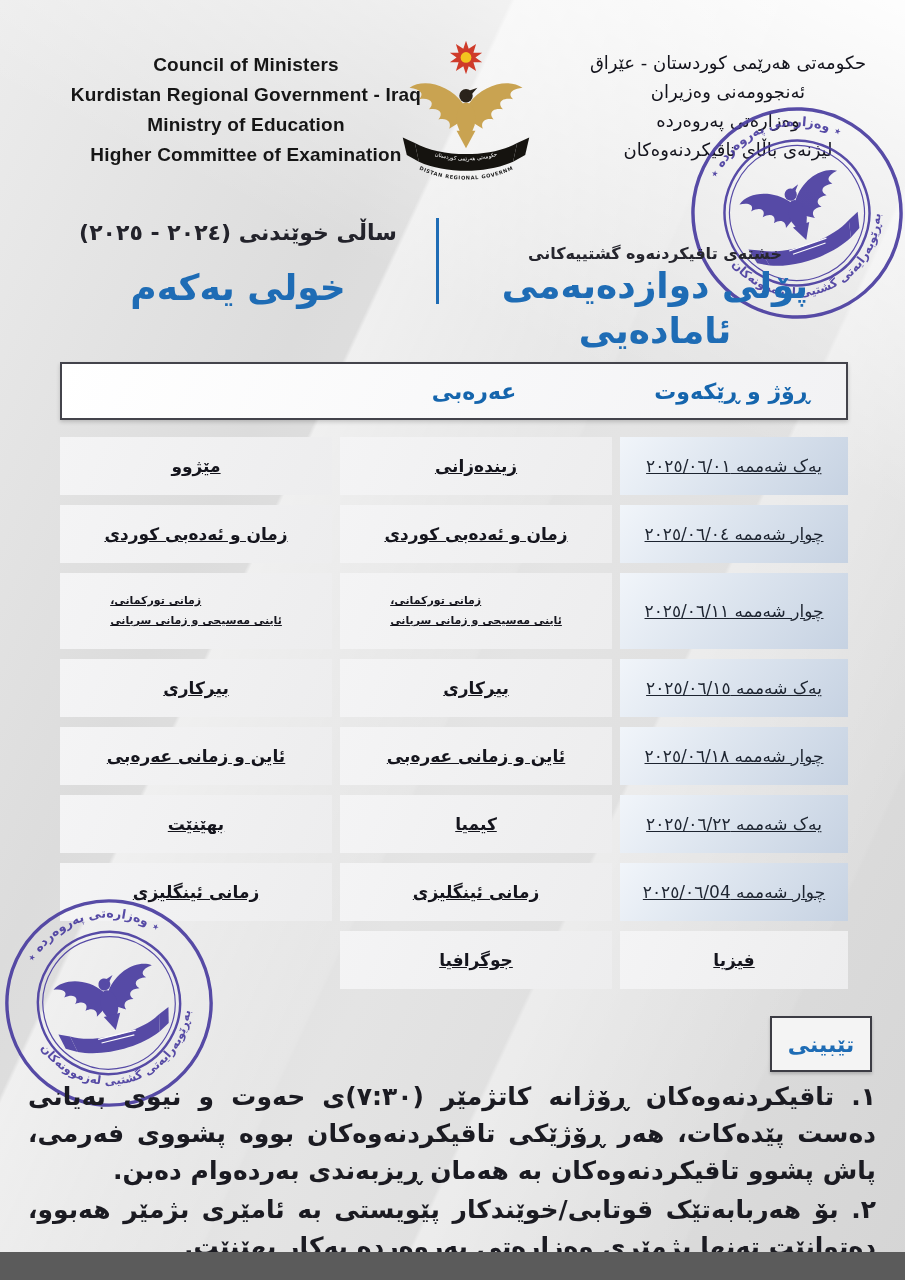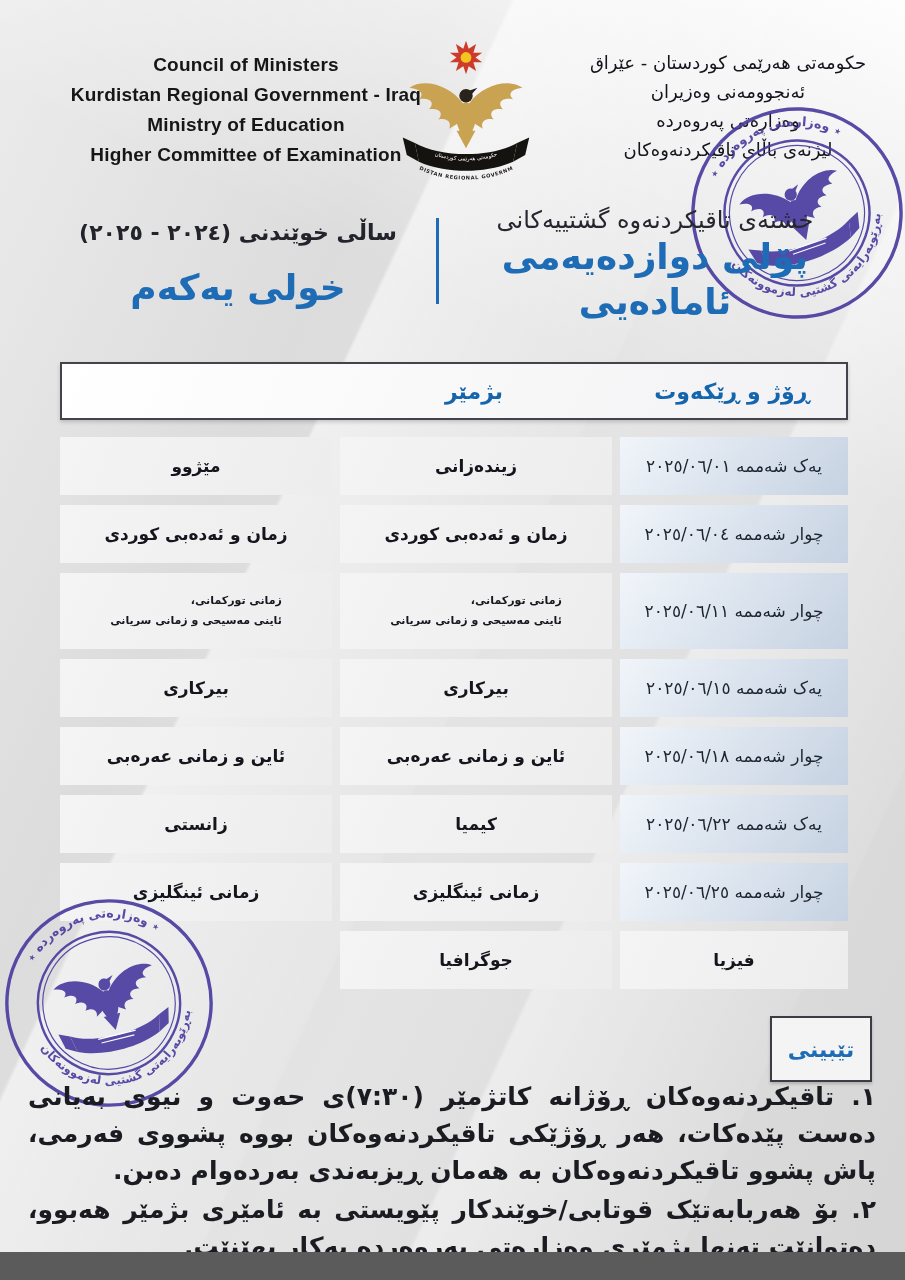--- a/index.html
+++ b/index.html
@@ -21,43 +21,43 @@
     font-size:19px;line-height:30px;letter-spacing:.2px;}
   .ku-header{position:absolute;left:552px;top:48px;width:352px;text-align:center;direction:rtl;
     color:#14141d;font-weight:400;font-size:18px;line-height:29px;}
   .emblem{position:absolute;left:392px;top:28px;width:148px;height:172px;}
   
   .stamp{position:absolute;opacity:.92;}
   .stamp.tr{left:688px;top:104px;width:218px;height:218px;transform:rotate(-19deg);}
   .stamp.bl{left:2px;top:896px;width:214px;height:214px;transform:rotate(-14deg);}
   
   .title-right{position:absolute;left:442px;top:206px;width:426px;text-align:center;direction:rtl;}
-  .title-right .l1{font-size:24px;font-weight:400;color:#26262e;}
+  .title-right .l1{font-size:16px;font-weight:700;color:#26262e;margin-top:38px;}
   .title-right .l2,.title-right .l3{font-size:36px;font-weight:800;color:#1e6cb5;line-height:45px;}
   .title-divider{position:absolute;left:436px;top:218px;width:3px;height:86px;background:#1e6cb5;}
   .title-left{position:absolute;left:52px;top:220px;width:372px;text-align:center;direction:rtl;}
   .title-left .l1{font-size:22px;font-weight:700;color:#23232b;text-align:center;}
   .title-left .l2{font-size:36px;font-weight:800;color:#1e6cb5;margin-top:22px;}
   
   .t-grid{display:grid;direction:rtl;grid-template-columns:228px 272px 272px;column-gap:8px;}
   .t-header{position:absolute;left:60px;top:362px;width:788px;height:58px;box-sizing:border-box;
     border:2px solid #43434b;background:linear-gradient(115deg,#ffffff,#f2f2f4);
     box-shadow:0 2px 4px rgba(0,0,0,.18);align-items:center;}
   .t-header .hcell{display:flex;align-items:center;justify-content:center;height:54px;
     color:#1565ad;font-weight:800;font-size:22px;}
   .t-rows{position:absolute;left:60px;top:437px;width:788px;display:flex;flex-direction:column;row-gap:10px;}
   .t-row{min-height:58px;}
   .t-row.tall{min-height:76px;}
-  .cell{display:flex;align-items:center;justify-content:center;text-align:right;white-space:pre-line;}
+  .cell{display:flex;align-items:center;justify-content:center;text-align:left;white-space:pre-line;text-decoration:underline;}
   .c-date{background:linear-gradient(130deg,#f1f5fa 0%,#dde5ef 45%,#c6d2e2 100%);
     color:#1d2430;font-size:17px;font-weight:500;}
   .c-subj{background:linear-gradient(115deg,#f4f4f5,#ededee);color:#15151d;font-weight:700;font-size:17px;}
   .t-row.tall .c-subj{font-size:11px;line-height:20px;}
   
-  .note-box{position:absolute;left:770px;top:1016px;width:102px;height:66px;box-sizing:border-box;
+  .note-box{position:absolute;left:770px;top:1016px;width:102px;height:56px;box-sizing:border-box;
     border:2px solid #3c3c44;background:#f4f4f4;display:flex;align-items:center;justify-content:center;
     color:#1e6cb5;font-weight:800;font-size:22px;box-shadow:0 2px 3px rgba(0,0,0,.2);}
   .notes{position:absolute;left:28px;top:1078px;width:848px;direction:rtl;
     color:#1b1b22;font-size:25px;font-weight:600;line-height:37px;text-align:justify;}
   .notes p{margin:0 0 2px 0;}
   .bottom-bar{position:absolute;left:0;top:1252px;width:905px;height:28px;background:#5b5b5b;}
   svg text{font-family:"DejaVu Sans",sans-serif;}
 </style>
 </head>
 <body>
@@ -152,21 +152,21 @@
     <div class="l3">ئامادەیی</div>
   </div>
   <div class="title-divider"></div>
   <div class="title-left">
     <div class="l1">ساڵی خوێندنی (٢٠٢٤ - ٢٠٢٥)</div>
     <div class="l2">خولی یەکەم</div>
   </div>
 
   <div class="t-header t-grid">
     <div class="hcell">ڕۆژ و ڕێکەوت</div>
-    <div class="hcell">بژمێر</div>
+    <div class="hcell">عەرەبی</div>
   </div>
 
   <div class="t-rows">
     <div class="t-row t-grid">
       <div class="cell c-date">یەک شەممە ٢٠٢٥/٠٦/٠١</div>
       <div class="cell c-subj">زیندەزانی</div>
       <div class="cell c-subj">مێژوو</div>
     </div>
     <div class="t-row t-grid">
       <div class="cell c-date">چوار شەممە ٢٠٢٥/٠٦/٠٤</div>
@@ -186,24 +186,24 @@
       <div class="cell c-subj">بیرکاری</div>
     </div>
     <div class="t-row t-grid">
       <div class="cell c-date">چوار شەممە ٢٠٢٥/٠٦/١٨</div>
       <div class="cell c-subj">ئاین و زمانی عەرەبی</div>
       <div class="cell c-subj">ئاین و زمانی عەرەبی</div>
     </div>
     <div class="t-row t-grid">
       <div class="cell c-date">یەک شەممە ٢٠٢٥/٠٦/٢٢</div>
       <div class="cell c-subj">کیمیا</div>
-      <div class="cell c-subj">زانستی</div>
-    </div>
-    <div class="t-row t-grid">
-      <div class="cell c-date">چوار شەممە ٢٠٢٥/٠٦/٢٥</div>
+      <div class="cell c-subj">بهێنێت</div>
+    </div>
+    <div class="t-row t-grid">
+      <div class="cell c-date">چوار شەممە ٢٠٢٥/٠٦/04</div>
       <div class="cell c-subj">زمانی ئینگلیزی</div>
       <div class="cell c-subj">زمانی ئینگلیزی</div>
     </div>
     <div class="t-row t-grid">
       <div class="cell c-subj">فیزیا</div>
       <div class="cell c-subj">جوگرافیا</div>
     </div>
   </div>
 
   <svg class="stamp bl" viewBox="0 0 220 220">

